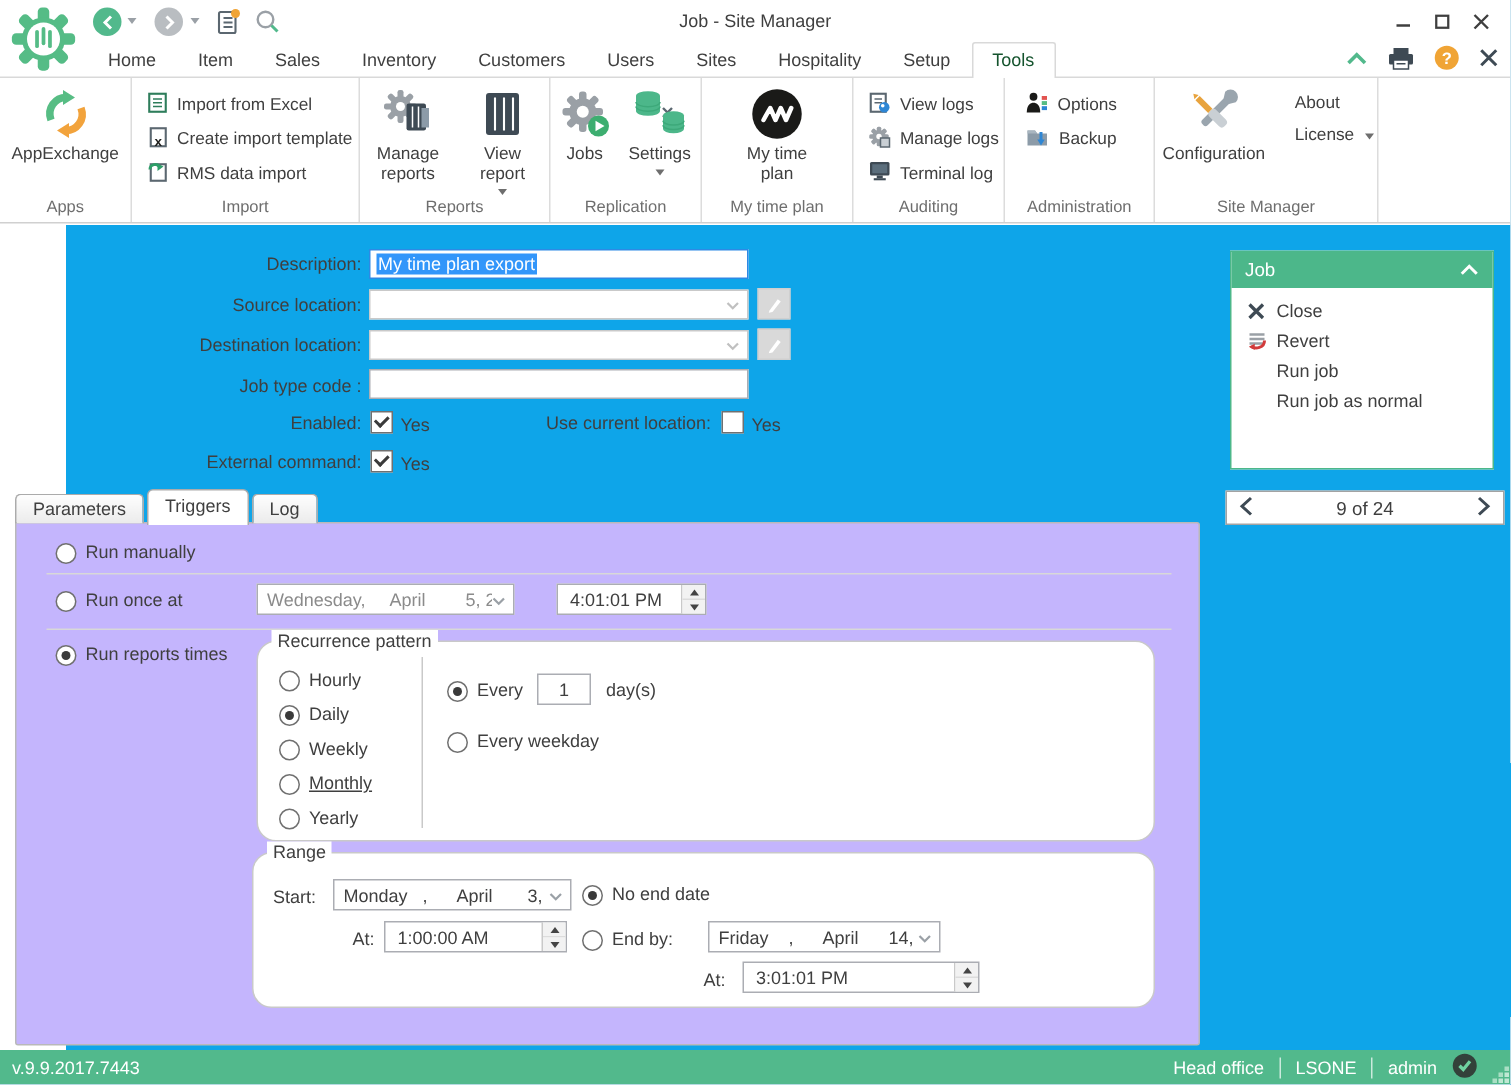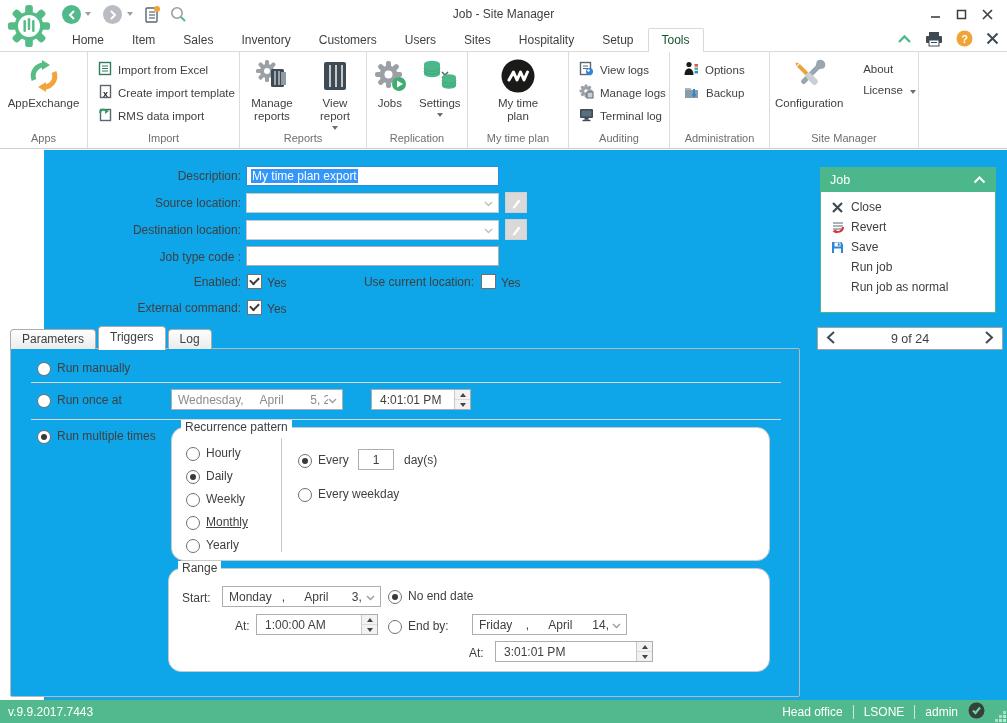--- a/index.html
+++ b/index.html
@@ -67,21 +67,21 @@
   .job-item .jicon{width:15px;display:flex;justify-content:center;}
   .pager{position:absolute;left:817px;top:327px;width:186px;height:23px;box-sizing:border-box;border:1px solid #A3A3A3;
          background:#fff;display:flex;align-items:center;padding:0 8px;font-size:12.5px;}
   .pager .pgtext{flex:1;text-align:center;}
   
   .tabstrip{position:absolute;left:10px;top:326px;height:23px;display:flex;align-items:flex-end;z-index:2;}
   .dtab{height:19px;line-height:19px;padding:0 11px;border:1px solid #ABABAB;border-bottom:none;
         border-radius:4px 4px 0 0;background:linear-gradient(#fefefe,#ebebeb);margin-right:2px;}
   .dtab.active{background:#fff;height:23px;line-height:21px;position:relative;z-index:3;margin-bottom:-1px;}
   .dpanel{position:absolute;left:10px;top:348px;width:790px;height:349px;box-sizing:border-box;
-          border:1px solid #B9B9B9;border-radius:0 2px 2px 2px;background:#0ea5e9;}
+          border:1px solid #B9B9B9;border-radius:0 2px 2px 2px;background:#c4b5fd;}
   .hline{position:absolute;left:20px;width:750px;height:1px;background:#D8D8D8;}
   .gbox{position:absolute;border:1px solid #C9C9C9;border-radius:13px;box-sizing:border-box;background:#fff;}
   .gbox-legend{position:absolute;top:-8px;left:9px;background:#fff;padding:0 4px;white-space:nowrap;}
   .gvdiv{position:absolute;width:1px;background:#C9C9C9;}
   .spinner{position:absolute;box-sizing:border-box;border:1px solid #ABADB3;background:#fff;display:flex;align-items:stretch;}
   .spin-text{flex:1;display:flex;align-items:center;padding-left:8px;white-space:pre;}
   .spin-btns{width:15px;border-left:1px solid #C9C9C9;display:flex;flex-direction:column;}
   .spin-up,.spin-down{flex:1;background:#F2F2F2;display:flex;align-items:center;justify-content:center;}
   .spin-up{border-bottom:1px solid #dcdcdc;}
   .tri-up{width:0;height:0;border-left:3px solid transparent;border-right:3px solid transparent;border-bottom:4px solid #444;}
@@ -549,31 +549,20 @@
             <line x1="2" y1="2" x2="12" y2="2" stroke="#9AA0A6" stroke-width="1.6"></line>
             <line x1="2" y1="5" x2="12" y2="5" stroke="#9AA0A6" stroke-width="1.6"></line>
             <line x1="2" y1="8" x2="12" y2="8" stroke="#9AA0A6" stroke-width="1.6"></line>
             <path d="M12 6 C12 11 6 12 3 10" stroke="#D23B3B" stroke-width="2" fill="none"></path>
             <polygon points="5.5,8.2 1.5,10.2 5.5,12.4" fill="#D23B3B"></polygon>
           </svg>
         </span>
         <span>Revert</span>
       </div>
       <div class="job-item">
-        <span class="jicon">
-          <svg width="13" height="13" viewBox="0 0 13 13">
-            <path d="M1 1 h9.5 L12 3.5 V12 H1 Z" fill="#2E86D4"></path>
-            <rect x="3.5" y="1.5" width="6" height="4" fill="#fff"></rect>
-            <rect x="6.8" y="2.2" width="1.8" height="2.6" fill="#2E86D4"></rect>
-            <rect x="3" y="7.5" width="7" height="4.5" fill="#fff"></rect>
-          </svg>
-        </span>
-        <span>Save</span>
-      </div>
-      <div class="job-item">
         <span class="jicon"></span>
         <span>Run job</span>
       </div>
       <div class="job-item">
         <span class="jicon"></span>
         <span>Run job as normal</span>
       </div>
     </div>
   </div>
 
@@ -623,21 +612,21 @@
           </span>
         <span class="spin-down">
             <span class="tri-dn"></span>
           </span>
       </span>
     </div>
 
     <div class="hline" style="top:70px;"></div>
 
     <span class="radio checked" style="left:26px;top:81px;"></span>
-    <span class="plabel" style="left:46px;top:80px;">Run multiple times</span>
+    <span class="plabel" style="left:46px;top:80px;">Run reports times</span>
 
     <div class="gbox" style="left:160px;top:78px;width:599px;height:134px;">
       <span class="gbox-legend">Recurrence pattern</span>
       <span class="radio" style="left:14px;top:19px;"></span>
       <span class="plabel" style="left:34px;top:18px;">Hourly</span>
       <span class="radio checked" style="left:14px;top:42px;"></span>
       <span class="plabel" style="left:34px;top:41px;">Daily</span>
       <span class="radio" style="left:14px;top:65px;"></span>
       <span class="plabel" style="left:34px;top:64px;">Weekly</span>
       <span class="radio" style="left:14px;top:88px;"></span>

